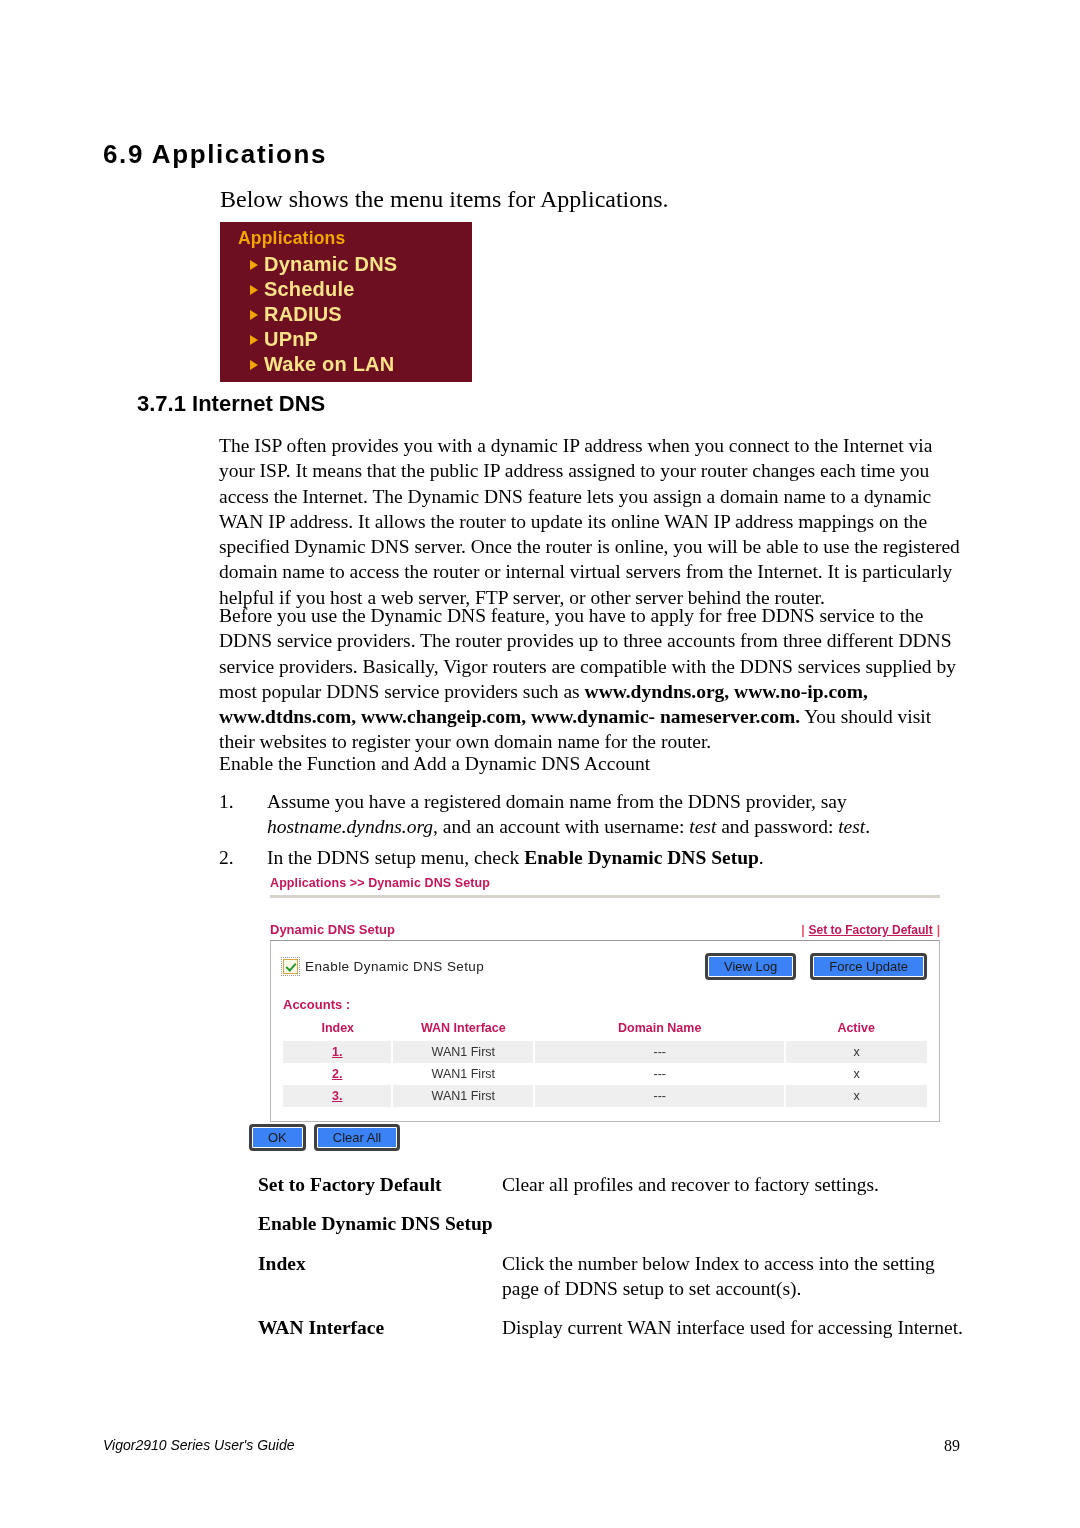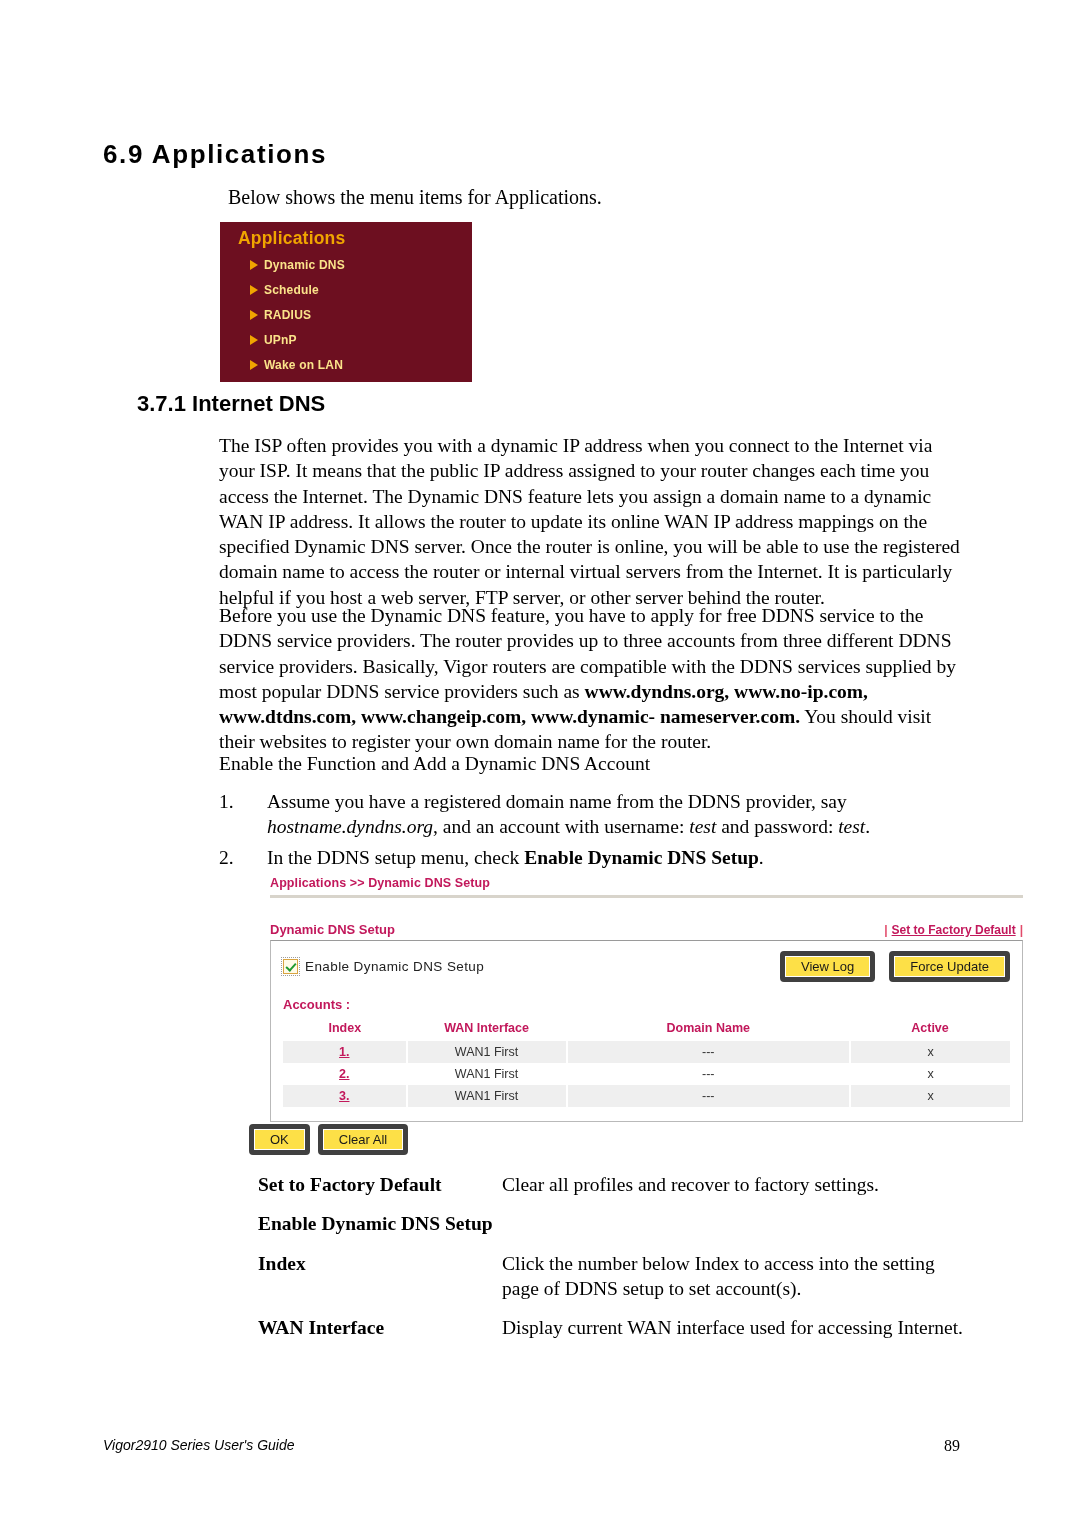--- a/index.html
+++ b/index.html
@@ -31,23 +31,23 @@
     font-family: "Liberation Sans", sans-serif;
     font-size: 26px;
     font-weight: bold;
     letter-spacing: 1.6px;
     color: #000;
     white-space: nowrap;
   }
 
   .intro-line {
     position: absolute;
-    left: 228px;
+    left: 220px;
     top: 186px;
-    font-size: 20px;
+    font-size: 24px;
     white-space: nowrap;
   }
 
   
   .menu-box {
     position: absolute;
     left: 220px;
     top: 222px;
     width: 252px;
     height: 160px;
@@ -73,21 +73,21 @@
     width: 0;
     height: 0;
     border-left: 8px solid #f0a500;
     border-top: 5px solid transparent;
     border-bottom: 5px solid transparent;
     margin-right: 6px;
     flex: 0 0 auto;
   }
   .menu-label {
     font-family: "Liberation Sans", sans-serif;
-    font-size: 12px;
+    font-size: 20px;
     font-weight: bold;
     color: #fbe38a;
     letter-spacing: 0.2px;
     white-space: nowrap;
   }
 
   
   .h-sub {
     position: absolute;
     left: 137px;
@@ -143,21 +143,21 @@
     display: block;
   }
   .s1 { top: 789px; }
   .s2 { top: 845px; }
 
   
   .ui {
     position: absolute;
     left: 270px;
     top: 876px;
-    width: 753px;
+    width: 670px;
     font-family: "Liberation Sans", sans-serif;
   }
   .ui-breadcrumb {
     font-size: 12.5px;
     font-weight: bold;
     color: #c2185b;
     letter-spacing: 0.1px;
     padding-bottom: 5px;
     white-space: nowrap;
   }
@@ -239,22 +239,22 @@
     white-space: nowrap;
   }
   .ui-btns {
     display: flex;
     gap: 14px;
   }
   .ui-btn {
     font-family: "Liberation Sans", sans-serif;
     font-size: 13px;
     color: #1a1a1a;
-    background: #fde047;
-    border: 5px solid #404040;
+    background: #3b82f6;
+    border: 3px solid #404040;
     border-radius: 4px;
     padding: 3px 16px;
     white-space: nowrap;
     box-shadow: inset 0 0 0 1px #ffffff;
   }
 
   .ui-accounts {
     font-size: 13px;
     font-weight: bold;
     color: #c2185b;

